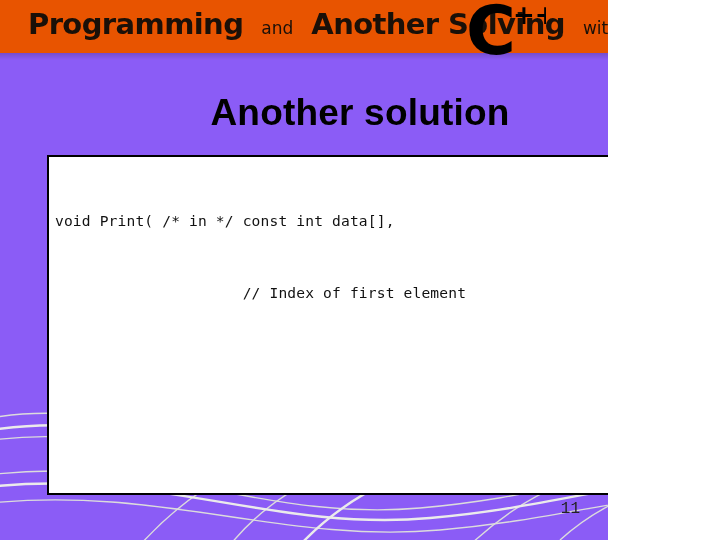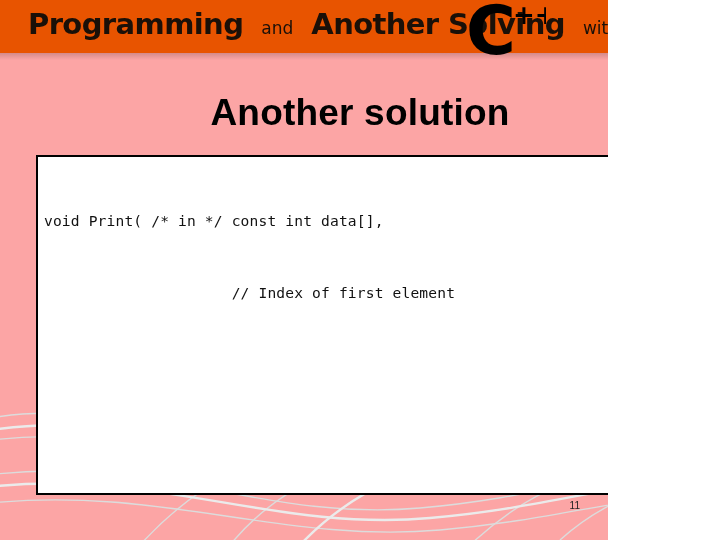--- a/index.html
+++ b/index.html
@@ -14,21 +14,21 @@
     font-family: "Liberation Sans", sans-serif;
     overflow: hidden;
     position: relative;
   }
 
   .slide {
     position: absolute;
     left: 0; top: 0;
     width: 608px;
     height: 540px;
-    background: #fca5a5;
+    background: #8b5cf6;
     overflow: hidden;
   }
 
   
   .bg-decor {
     position: absolute;
     left: 0;
     bottom: 0;
     width: 720px;
     height: 160px;
@@ -98,21 +98,21 @@
     font-weight: bold;
     font-size: 37px;
     color: #000000;
     letter-spacing: 0.2px;
     z-index: 3;
   }
 
   
   .code-box {
     position: absolute;
-    left: 36px;
+    left: 47px;
     top: 155px;
     width: 619px;
     height: 340px;
     border: 2px solid #000000;
     background: #ffffff;
     box-sizing: border-box;
     z-index: 3;
     overflow: hidden;
   }
   .code-lines {
@@ -130,22 +130,22 @@
   .code-line {
     height: 24px;
     white-space: pre;
   }
 
   
   .page-number {
     position: absolute;
     right: 28px;
     top: 500px;
-    font-family: Liberation Sans, sans-serif;
-    font-size: 10px;
+    font-family: Liberation Mono, monospace;
+    font-size: 16px;
     color: #222222;
     z-index: 3;
   }
 </style>
 </head>
 <body>
 
 <div class="slide">
 
   <svg class="bg-decor" viewBox="0 0 720 160" preserveAspectRatio="none">

